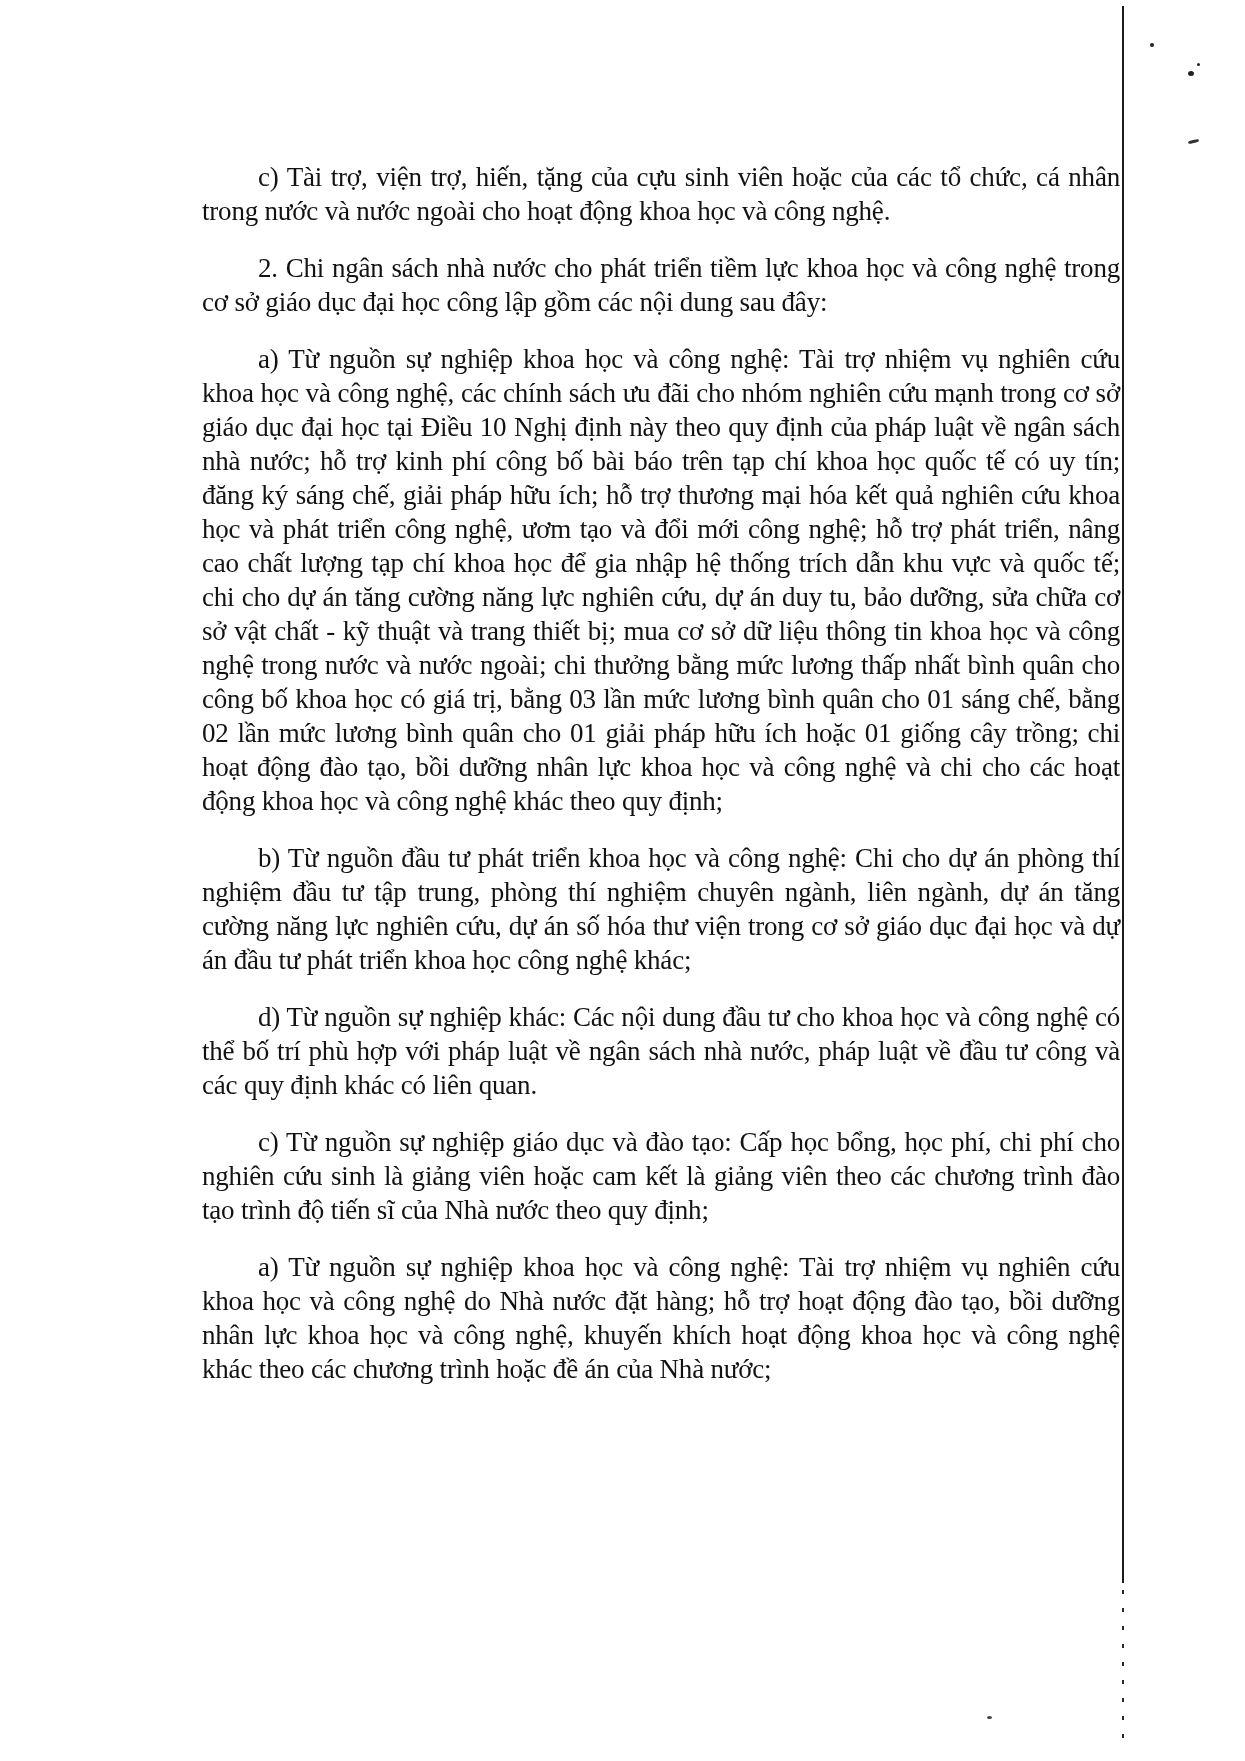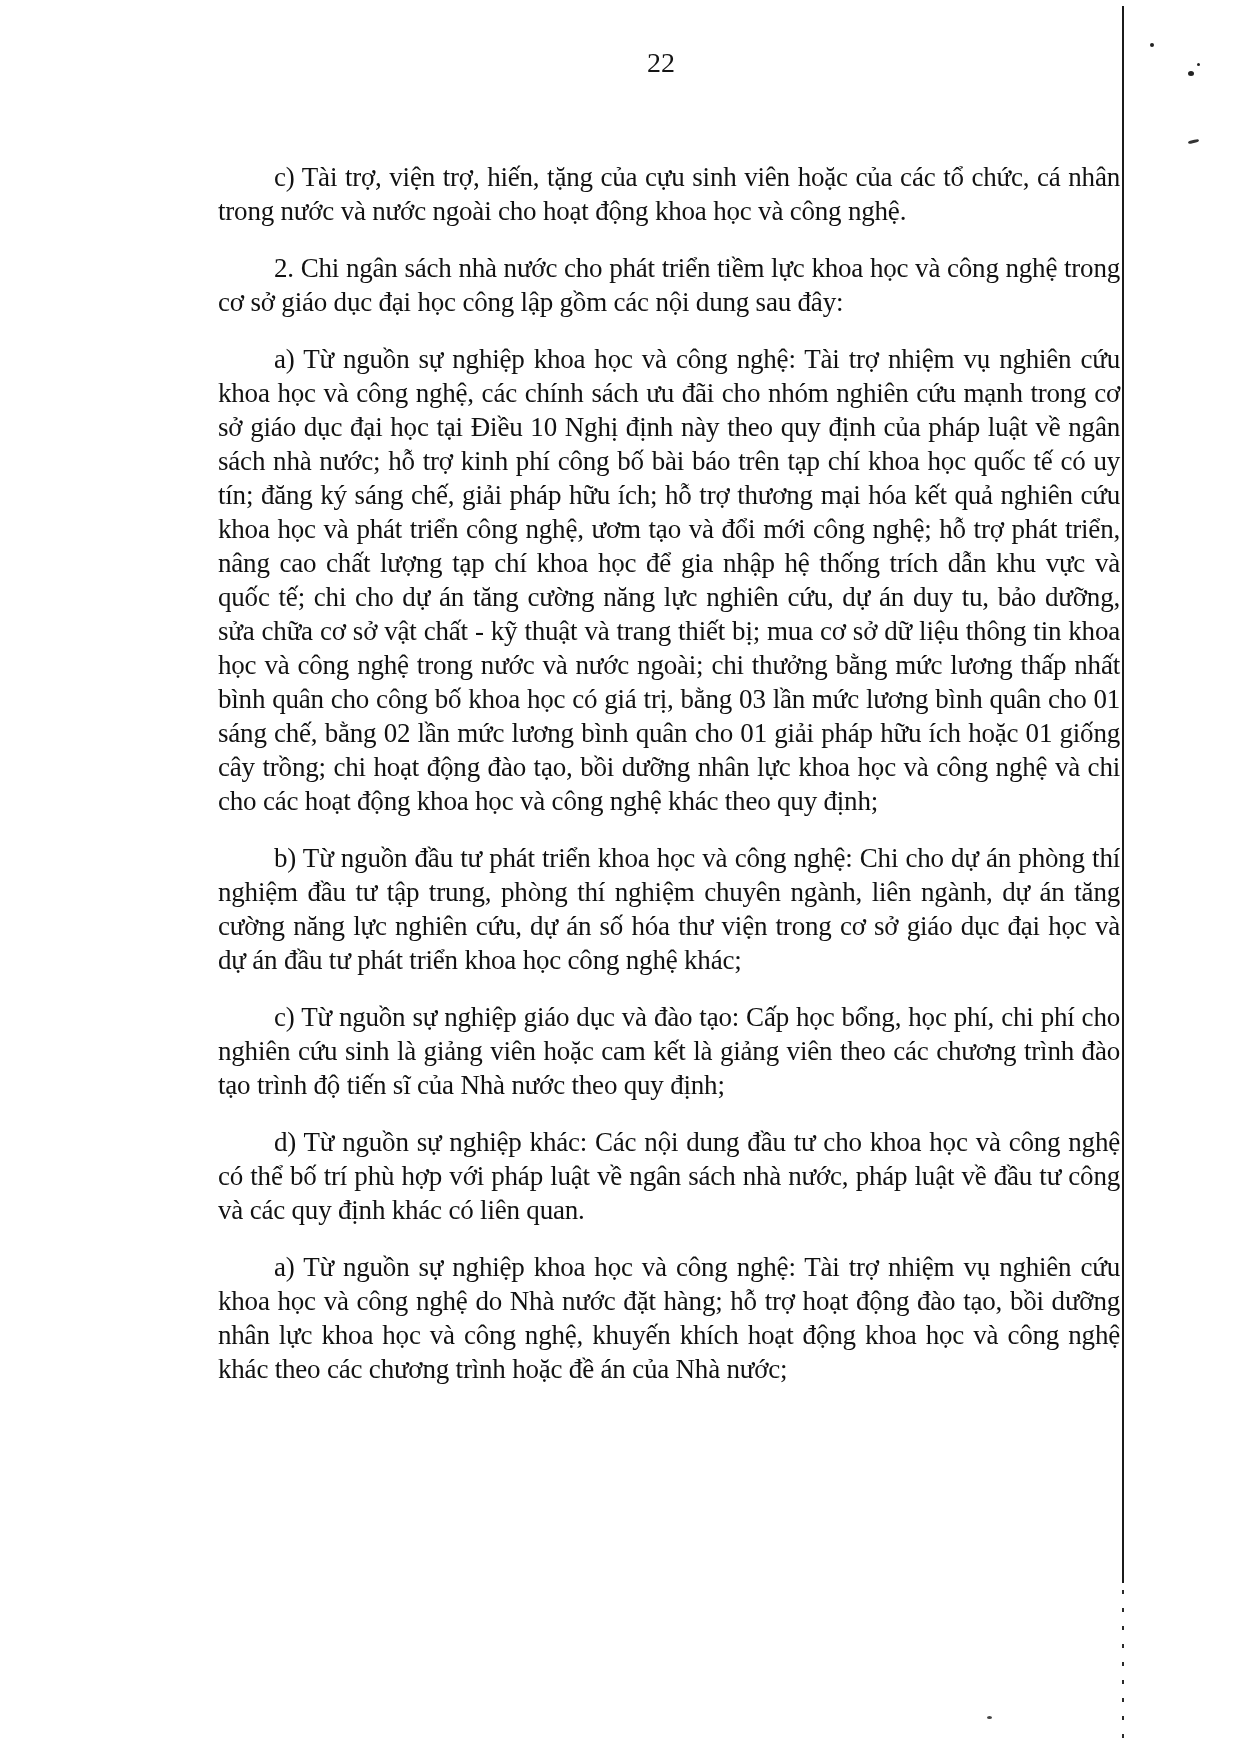--- a/index.html
+++ b/index.html
@@ -26,21 +26,21 @@
     line-height: 34px;
     color: #151515;
   }
   .content {
     position: absolute;
     top: 160px;
     left: 202px;
     width: 918px;
   }
   .para {
-    margin: 0 0 23px 16px;
+    margin: 0 0 23px 0;
     font-size: 27px;
     line-height: 34px;
     text-align: justify;
     text-indent: 56px;
     letter-spacing: -0.2px;
     color: #121212;
   }
   
   .scan-line {
     position: absolute;
@@ -67,29 +67,28 @@
   .speck.s2 { left: 1188px; top: 71px;  width: 6px; height: 5px; }
   .speck.s3 { left: 1197px; top: 63px;  width: 3px; height: 3px; }
   .speck.s4 { left: 1188px; top: 140px; width: 11px; height: 3px; border-radius: 40%; transform: rotate(-14deg); background:#333333; }
   .speck.s5 { left: 987px;  top: 1716px; width: 5px; height: 3px; background:#444444; }
 </style>
 </head>
 <body>
 
 <div class="page">
 
-  <div class="page-number">22</div>
 
   <div class="content">
     <p class="para">c) Tài trợ, viện trợ, hiến, tặng của cựu sinh viên hoặc của các tổ chức, cá nhân trong nước và nước ngoài cho hoạt động khoa học và công nghệ.</p>
     <p class="para">2. Chi ngân sách nhà nước cho phát triển tiềm lực khoa học và công nghệ trong cơ sở giáo dục đại học công lập gồm các nội dung sau đây:</p>
     <p class="para">a) Từ nguồn sự nghiệp khoa học và công nghệ: Tài trợ nhiệm vụ nghiên cứu khoa học và công nghệ, các chính sách ưu đãi cho nhóm nghiên cứu mạnh trong cơ sở giáo dục đại học tại Điều 10 Nghị định này theo quy định của pháp luật về ngân sách nhà nước; hỗ trợ kinh phí công bố bài báo trên tạp chí khoa học quốc tế có uy tín; đăng ký sáng chế, giải pháp hữu ích; hỗ trợ thương mại hóa kết quả nghiên cứu khoa học và phát triển công nghệ, ươm tạo và đổi mới công nghệ; hỗ trợ phát triển, nâng cao chất lượng tạp chí khoa học để gia nhập hệ thống trích dẫn khu vực và quốc tế; chi cho dự án tăng cường năng lực nghiên cứu, dự án duy tu, bảo dưỡng, sửa chữa cơ sở vật chất - kỹ thuật và trang thiết bị; mua cơ sở dữ liệu thông tin khoa học và công nghệ trong nước và nước ngoài; chi thưởng bằng mức lương thấp nhất bình quân cho công bố khoa học có giá trị, bằng 03 lần mức lương bình quân cho 01 sáng chế, bằng 02 lần mức lương bình quân cho 01 giải pháp hữu ích hoặc 01 giống cây trồng; chi hoạt động đào tạo, bồi dưỡng nhân lực khoa học và công nghệ và chi cho các hoạt động khoa học và công nghệ khác theo quy định;</p>
     <p class="para">b) Từ nguồn đầu tư phát triển khoa học và công nghệ: Chi cho dự án phòng thí nghiệm đầu tư tập trung, phòng thí nghiệm chuyên ngành, liên ngành, dự án tăng cường năng lực nghiên cứu, dự án số hóa thư viện trong cơ sở giáo dục đại học và dự án đầu tư phát triển khoa học công nghệ khác;</p>
+    <p class="para">d) Từ nguồn sự nghiệp khác: Các nội dung đầu tư cho khoa học và công nghệ có thể bố trí phù hợp với pháp luật về ngân sách nhà nước, pháp luật về đầu tư công và các quy định khác có liên quan.</p>
     <p class="para">c) Từ nguồn sự nghiệp giáo dục và đào tạo: Cấp học bổng, học phí, chi phí cho nghiên cứu sinh là giảng viên hoặc cam kết là giảng viên theo các chương trình đào tạo trình độ tiến sĩ của Nhà nước theo quy định;</p>
-    <p class="para">d) Từ nguồn sự nghiệp khác: Các nội dung đầu tư cho khoa học và công nghệ có thể bố trí phù hợp với pháp luật về ngân sách nhà nước, pháp luật về đầu tư công và các quy định khác có liên quan.</p>
     <p class="para">a) Từ nguồn sự nghiệp khoa học và công nghệ: Tài trợ nhiệm vụ nghiên cứu khoa học và công nghệ do Nhà nước đặt hàng; hỗ trợ hoạt động đào tạo, bồi dưỡng nhân lực khoa học và công nghệ, khuyến khích hoạt động khoa học và công nghệ khác theo các chương trình hoặc đề án của Nhà nước;</p>
   </div>
 
   <div class="scan-line"></div>
   <div class="scan-line-dotted"></div>
   <div class="speck s1"></div>
   <div class="speck s2"></div>
   <div class="speck s3"></div>
   <div class="speck s4"></div>
   <div class="speck s5"></div>

